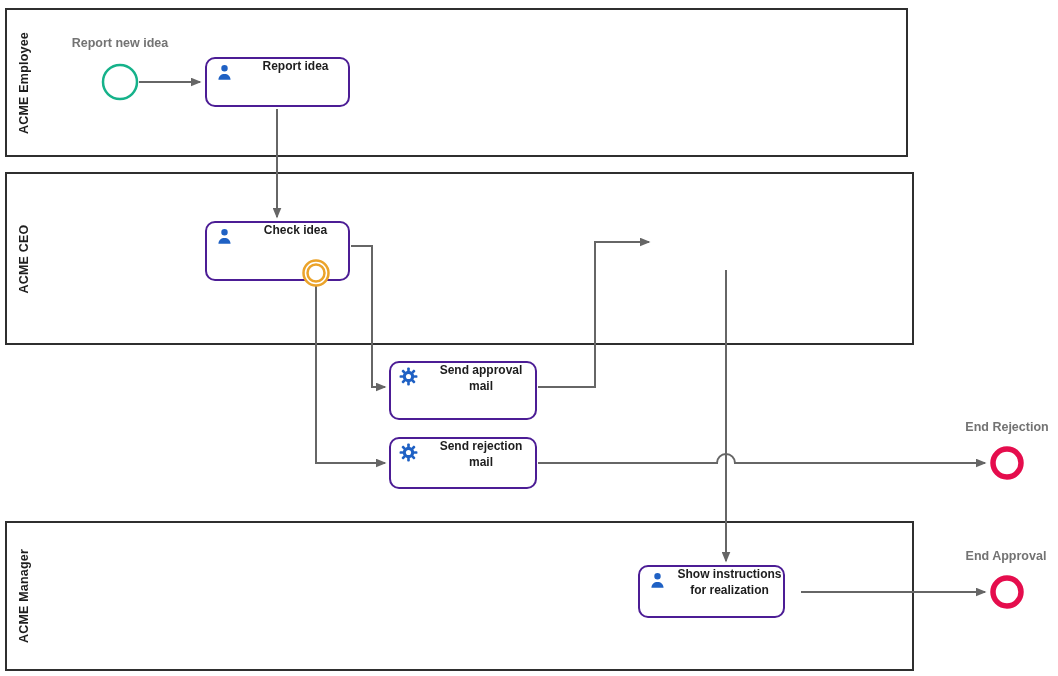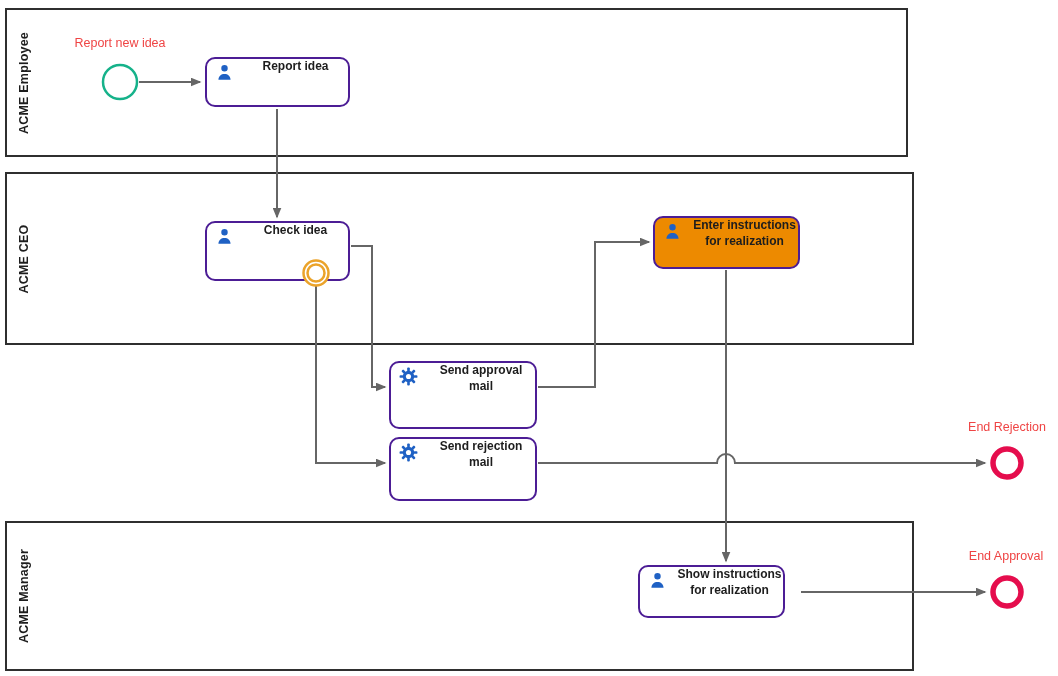--- a/index.html
+++ b/index.html
@@ -22,21 +22,21 @@
   }
   .task.highlight{background:#ED8A00;}
   .task-icon{position:absolute;top:4px;left:8px;width:19px;height:19px;}
   .task-icon svg{display:block;width:100%;height:100%;}
   .task-label{
     flex:1;margin-left:36px;text-align:center;
     font-size:12px;font-weight:bold;line-height:1.3;color:#1d1d1d;
   }
   .evt-label{
     position:absolute;width:140px;text-align:center;
-    font-size:12.5px;font-weight:normal;color:#ef4444;z-index:3;
+    font-size:12.5px;font-weight:bold;color:#737373;z-index:3;
   }
   svg.flows{position:absolute;left:0;top:0;z-index:4;pointer-events:none;}
 </style>
 </head>
 <body>
 
 <div class="canvas">
 
   <div class="lane" style="left:5px;top:8px;width:903px;height:149px">
     <div class="lane-label">ACME Employee</div>
@@ -59,21 +59,21 @@
 
   <div class="task" style="left:205px;top:221px;width:145px;height:60px">
     <span class="task-icon">
       <svg viewBox="0 0 20 20">
           <path fill="#1f61c4" d="M10 2.2a3.4 3.4 0 1 1 0 6.8 3.4 3.4 0 0 1 0-6.8zM3.6 17.5c.3-4 2.9-6 6.4-6s6.1 2 6.4 6z"></path>
         </svg>
     </span>
     <span class="task-label">Check idea</span>
   </div>
 
-  <div class="task" style="left:389px;top:361px;width:148px;height:68px">
+  <div class="task" style="left:389px;top:361px;width:148px;height:59px">
     <span class="task-icon">
       <svg viewBox="0 0 20 20">
         <g fill="#1f61c4">
           <circle cx="10" cy="10" r="6"></circle>
           <g>
             <rect x="8.6" y="0.6" width="2.8" height="4" rx="1"></rect>
             <rect x="8.6" y="0.6" width="2.8" height="4" rx="1" transform="rotate(45 10 10)"></rect>
             <rect x="8.6" y="0.6" width="2.8" height="4" rx="1" transform="rotate(90 10 10)"></rect>
             <rect x="8.6" y="0.6" width="2.8" height="4" rx="1" transform="rotate(135 10 10)"></rect>
             <rect x="8.6" y="0.6" width="2.8" height="4" rx="1" transform="rotate(180 10 10)"></rect>
@@ -81,21 +81,21 @@
             <rect x="8.6" y="0.6" width="2.8" height="4" rx="1" transform="rotate(270 10 10)"></rect>
             <rect x="8.6" y="0.6" width="2.8" height="4" rx="1" transform="rotate(315 10 10)"></rect>
           </g>
         </g>
         <circle cx="10" cy="10" r="2.7" fill="#ffffff"></circle>
       </svg>
     </span>
     <span class="task-label">Send approval mail</span>
   </div>
 
-  <div class="task" style="left:389px;top:437px;width:148px;height:64px">
+  <div class="task" style="left:389px;top:437px;width:148px;height:52px">
     <span class="task-icon">
       <svg viewBox="0 0 20 20">
         <g fill="#1f61c4">
           <circle cx="10" cy="10" r="6"></circle>
           <g>
             <rect x="8.6" y="0.6" width="2.8" height="4" rx="1"></rect>
             <rect x="8.6" y="0.6" width="2.8" height="4" rx="1" transform="rotate(45 10 10)"></rect>
             <rect x="8.6" y="0.6" width="2.8" height="4" rx="1" transform="rotate(90 10 10)"></rect>
             <rect x="8.6" y="0.6" width="2.8" height="4" rx="1" transform="rotate(135 10 10)"></rect>
             <rect x="8.6" y="0.6" width="2.8" height="4" rx="1" transform="rotate(180 10 10)"></rect>
@@ -103,28 +103,20 @@
             <rect x="8.6" y="0.6" width="2.8" height="4" rx="1" transform="rotate(270 10 10)"></rect>
             <rect x="8.6" y="0.6" width="2.8" height="4" rx="1" transform="rotate(315 10 10)"></rect>
           </g>
         </g>
         <circle cx="10" cy="10" r="2.7" fill="#ffffff"></circle>
       </svg>
     </span>
     <span class="task-label">Send rejection mail</span>
   </div>
 
-  <div class="task highlight" style="left:653px;top:216px;width:147px;height:53px">
-    <span class="task-icon">
-      <svg viewBox="0 0 20 20">
-          <path fill="#1f61c4" d="M10 2.2a3.4 3.4 0 1 1 0 6.8 3.4 3.4 0 0 1 0-6.8zM3.6 17.5c.3-4 2.9-6 6.4-6s6.1 2 6.4 6z"></path>
-        </svg>
-    </span>
-    <span class="task-label">Enter instructions for realization</span>
-  </div>
 
   <div class="task" style="left:638px;top:565px;width:147px;height:53px">
     <span class="task-icon">
       <svg viewBox="0 0 20 20">
           <path fill="#1f61c4" d="M10 2.2a3.4 3.4 0 1 1 0 6.8 3.4 3.4 0 0 1 0-6.8zM3.6 17.5c.3-4 2.9-6 6.4-6s6.1 2 6.4 6z"></path>
         </svg>
     </span>
     <span class="task-label">Show instructions for realization</span>
   </div>
 

